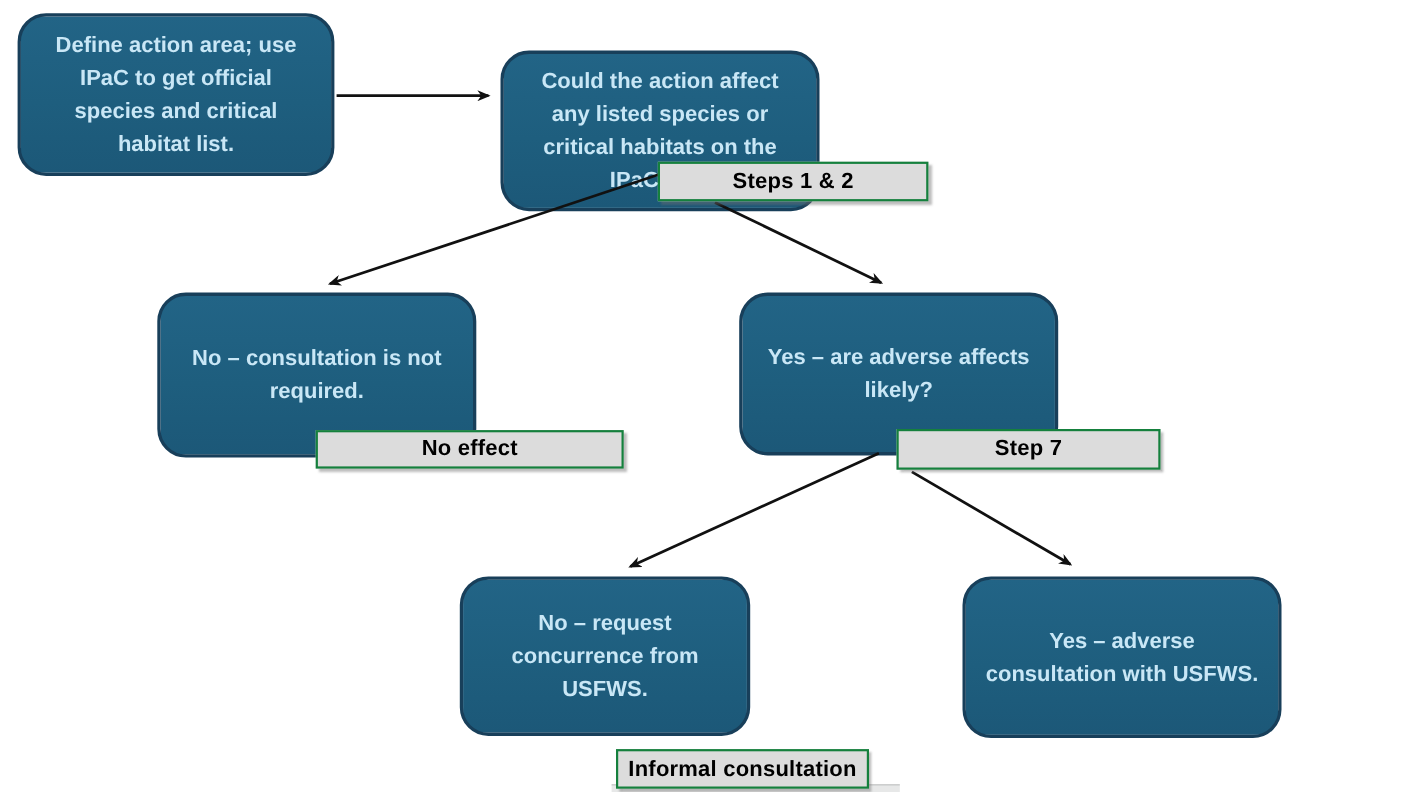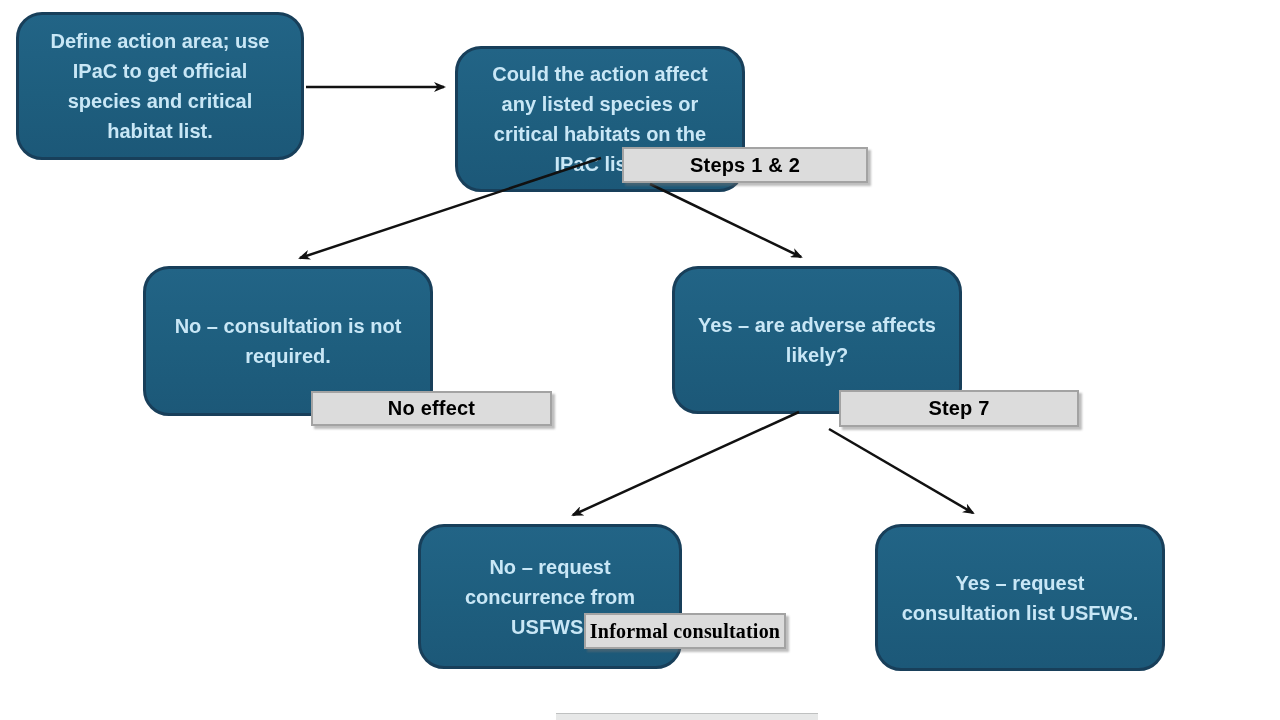--- a/index.html
+++ b/index.html
@@ -37,45 +37,44 @@
     font-size: 20px;
     font-weight: 600;
     line-height: 1.5;
     padding: 8px 18px;
     z-index: 1;
   }
   .tag {
     position: absolute;
     box-sizing: border-box;
     background: #dcdcdc;
-    border: 2px solid #a3a3a3;
+    border: 2px solid #15803d;
     box-shadow: 3px 3px 2px rgba(110,110,110,0.45);
     color: #000000;
     display: flex;
     align-items: center;
     justify-content: center;
     text-align: center;
     font-size: 20px;
     font-weight: bold;
     z-index: 3;
     letter-spacing: 0.2px;
-    margin-left: 24px;
   }
   
   .n-start    { left: 16px;  top: 12px;  width: 288px; height: 148px; }
   .n-q1       { left: 455px; top: 14px;  width: 290px; height: 146px; margin-top: 32px; }
   .n-noeffect { left: 143px; top: 266px; width: 290px; height: 150px; }
   .n-q2       { left: 672px; top: 266px; width: 290px; height: 148px; }
   .n-informal { left: 418px; top: 524px; width: 264px; height: 145px; }
   .n-formal   { left: 875px; top: 524px; width: 290px; height: 147px; }
   
   .t-steps12  { left: 598px;  top: 147px; width: 246px; height: 36px; }
-  .t-noeffect { left: 287px;  top: 391px; width: 241px; height: 35px; }
+  .t-noeffect { left: 287px;  top: 391px; width: 280px; height: 35px; }
   .t-step3    { left: 815px;  top: 390px; width: 240px; height: 37px; }
-  .t-informal { left: 560px;  top: 613px; width: 202px; height: 36px; font-family: Liberation Serif, serif; }
+  .t-informal { left: 560px;  top: 681px; width: 230px; height: 36px; }
   .t-formal   { left: 1019px; top: 650px; width: 228px; height: 37px; }
   .bottom-strip {
     position: absolute;
     left: 556px;
     top: 713px;
     width: 262px;
     height: 7px;
     background: #e7e8e8;
     border-top: 1px solid #bfc1c1;
     z-index: 0;
@@ -113,21 +112,21 @@
 
   <div class="node n-noeffect">
     <span>No – consultation is not required.</span>
   </div>
 
   <div class="node n-informal">
     <span>No – request concurrence from USFWS.</span>
   </div>
 
   <div class="node n-formal">
-    <span>Yes – request consultation list USFWS.</span>
+    <span>Yes – adverse consultation with USFWS.</span>
   </div>
 
   <div class="tag t-steps12">Steps 1 &amp; 2</div>
   <div class="tag t-noeffect">No effect</div>
   <div class="tag t-step3">Step 7</div>
   <div class="tag t-informal">Informal consultation</div>
 
   <div class="bottom-strip"></div>
 
 </div>

